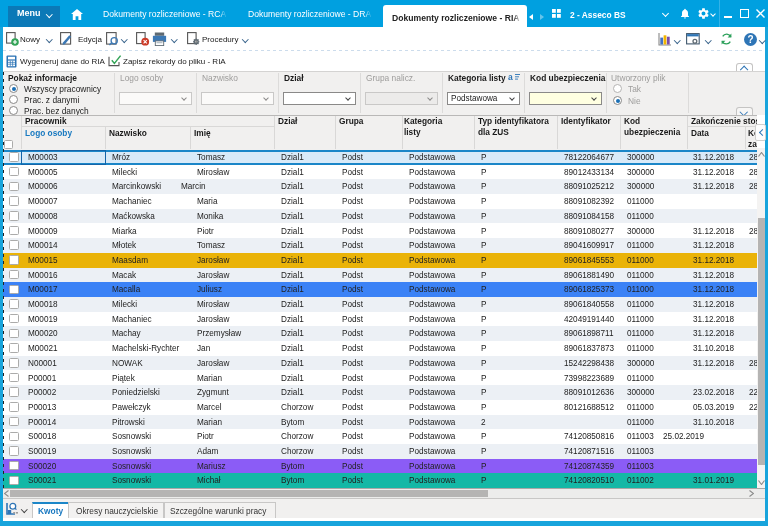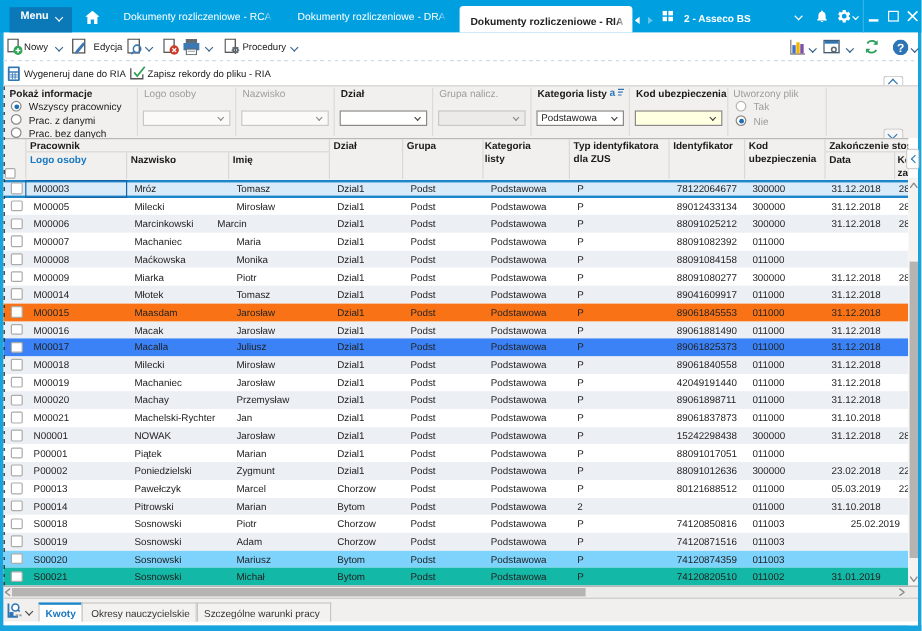--- a/index.html
+++ b/index.html
@@ -299,21 +299,21 @@
     <span class="c" style="left:109px;top:3px;width:80px">Młotek</span>
     <span class="c" style="left:194px;top:3px;width:79px">Tomasz</span>
     <span class="c" style="left:278px;top:3px;width:56px">Dzial1</span>
     <span class="c" style="left:339px;top:3px;width:62px">Podst</span>
     <span class="c" style="left:406px;top:3px;width:67px">Podstawowa</span>
     <span class="c" style="left:478px;top:3px;width:78px">P</span>
     <span class="c" style="left:561px;top:3px;width:58px">89041609917</span>
     <span class="c" style="left:624px;top:3px;width:62px">011000</span>
     <span class="c" style="left:660px;top:3px;width:71px;text-align:right">31.12.2018</span>
   </div>
-<div class="row" style="top:252.9px;height:14.7px;background:#f97316">
+<div class="row" style="top:252.9px;height:14.7px;background:#eab308">
     <span class="cbx" style="left:6px;top:2.3px"></span>
     <span class="c" style="left:25px;top:3px;width:79px">M00015</span>
     <span class="c" style="left:109px;top:3px;width:80px">Maasdam</span>
     <span class="c" style="left:194px;top:3px;width:79px">Jarosław</span>
     <span class="c" style="left:278px;top:3px;width:56px">Dzial1</span>
     <span class="c" style="left:339px;top:3px;width:62px">Podst</span>
     <span class="c" style="left:406px;top:3px;width:67px">Podstawowa</span>
     <span class="c" style="left:478px;top:3px;width:78px">P</span>
     <span class="c" style="left:561px;top:3px;width:58px">89061845553</span>
     <span class="c" style="left:624px;top:3px;width:62px">011000</span>
@@ -413,21 +413,21 @@
   </div>
 <div class="row" style="top:370.5px;height:14.7px;background:#ffffff">
     <span class="cbx" style="left:6px;top:2.3px"></span>
     <span class="c" style="left:25px;top:3px;width:79px">P00001</span>
     <span class="c" style="left:109px;top:3px;width:80px">Piątek</span>
     <span class="c" style="left:194px;top:3px;width:79px">Marian</span>
     <span class="c" style="left:278px;top:3px;width:56px">Dzial1</span>
     <span class="c" style="left:339px;top:3px;width:62px">Podst</span>
     <span class="c" style="left:406px;top:3px;width:67px">Podstawowa</span>
     <span class="c" style="left:478px;top:3px;width:78px">P</span>
-    <span class="c" style="left:561px;top:3px;width:58px">88091017051</span>
+    <span class="c" style="left:561px;top:3px;width:58px">73998223689</span>
     <span class="c" style="left:624px;top:3px;width:62px">011000</span>
   </div>
 <div class="row" style="top:385.2px;height:14.7px;background:#ecf0f5">
     <span class="cbx" style="left:6px;top:2.3px"></span>
     <span class="c" style="left:25px;top:3px;width:79px">P00002</span>
     <span class="c" style="left:109px;top:3px;width:80px">Poniedzielski</span>
     <span class="c" style="left:194px;top:3px;width:79px">Zygmunt</span>
     <span class="c" style="left:278px;top:3px;width:56px">Dzial1</span>
     <span class="c" style="left:339px;top:3px;width:62px">Podst</span>
     <span class="c" style="left:406px;top:3px;width:67px">Podstawowa</span>
@@ -467,35 +467,35 @@
     <span class="cbx" style="left:6px;top:2.3px"></span>
     <span class="c" style="left:25px;top:3px;width:79px">S00018</span>
     <span class="c" style="left:109px;top:3px;width:80px">Sosnowski</span>
     <span class="c" style="left:194px;top:3px;width:79px">Piotr</span>
     <span class="c" style="left:278px;top:3px;width:56px">Chorzow</span>
     <span class="c" style="left:339px;top:3px;width:62px">Podst</span>
     <span class="c" style="left:406px;top:3px;width:67px">Podstawowa</span>
     <span class="c" style="left:478px;top:3px;width:78px">P</span>
     <span class="c" style="left:561px;top:3px;width:58px">74120850816</span>
     <span class="c" style="left:624px;top:3px;width:62px">011003</span>
-    <span class="c" style="left:676px;top:3px;width:71px;text-align:right">25.02.2019</span>
+    <span class="c" style="left:660px;top:3px;width:71px;">25.02.2019</span>
   </div>
 <div class="row" style="top:444.0px;height:14.7px;background:#ecf0f5">
     <span class="cbx" style="left:6px;top:2.3px"></span>
     <span class="c" style="left:25px;top:3px;width:79px">S00019</span>
     <span class="c" style="left:109px;top:3px;width:80px">Sosnowski</span>
     <span class="c" style="left:194px;top:3px;width:79px">Adam</span>
     <span class="c" style="left:278px;top:3px;width:56px">Chorzow</span>
     <span class="c" style="left:339px;top:3px;width:62px">Podst</span>
     <span class="c" style="left:406px;top:3px;width:67px">Podstawowa</span>
     <span class="c" style="left:478px;top:3px;width:78px">P</span>
     <span class="c" style="left:561px;top:3px;width:58px">74120871516</span>
     <span class="c" style="left:624px;top:3px;width:62px">011003</span>
   </div>
-<div class="row" style="top:458.7px;height:14.7px;background:#7dd3fc">
+<div class="row" style="top:458.7px;height:14.7px;background:#8b5cf6">
     <span class="cbx" style="left:6px;top:2.3px"></span>
     <span class="c" style="left:25px;top:3px;width:79px">S00020</span>
     <span class="c" style="left:109px;top:3px;width:80px">Sosnowski</span>
     <span class="c" style="left:194px;top:3px;width:79px">Mariusz</span>
     <span class="c" style="left:278px;top:3px;width:56px">Bytom</span>
     <span class="c" style="left:339px;top:3px;width:62px">Podst</span>
     <span class="c" style="left:406px;top:3px;width:67px">Podstawowa</span>
     <span class="c" style="left:478px;top:3px;width:78px">P</span>
     <span class="c" style="left:561px;top:3px;width:58px">74120874359</span>
     <span class="c" style="left:624px;top:3px;width:62px">011003</span>

